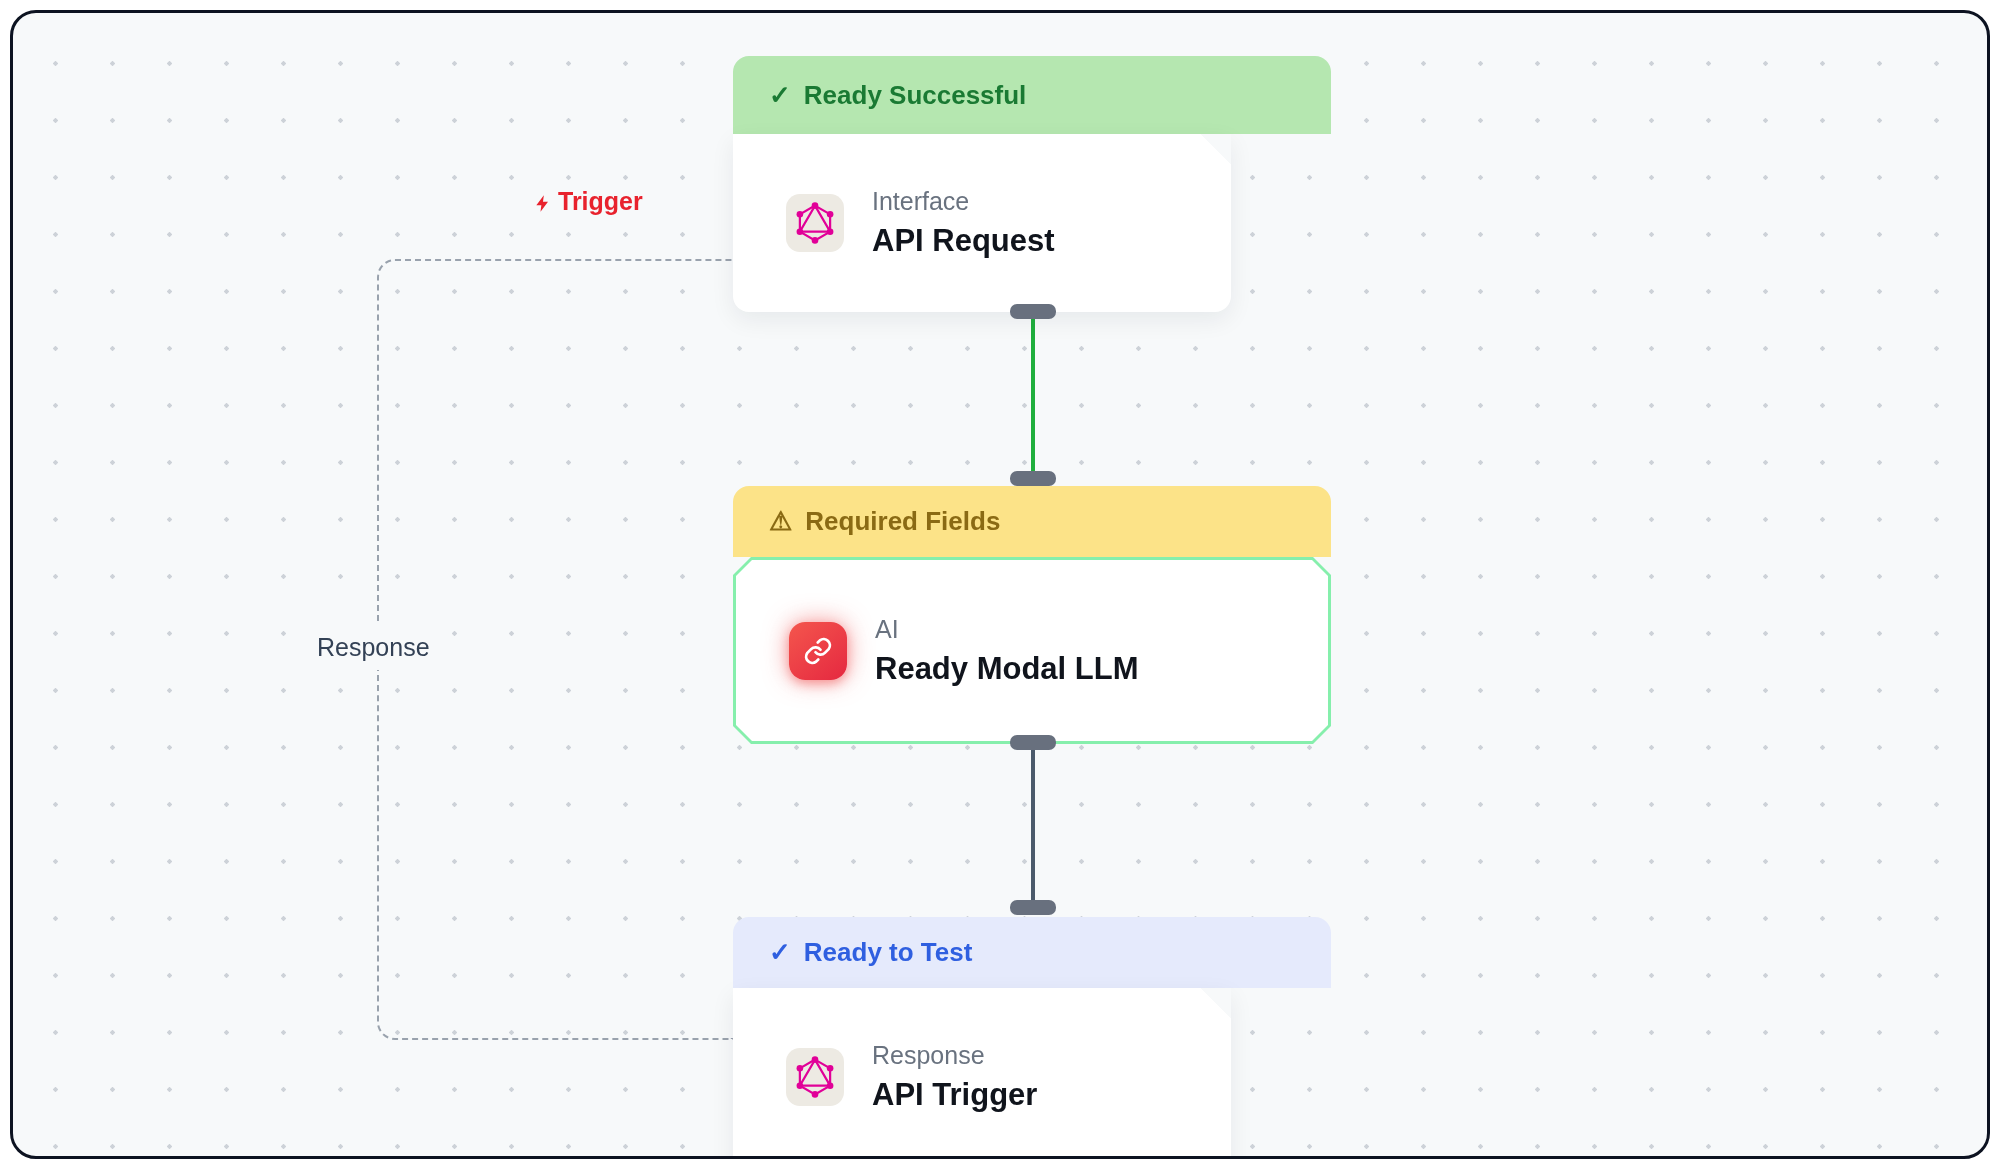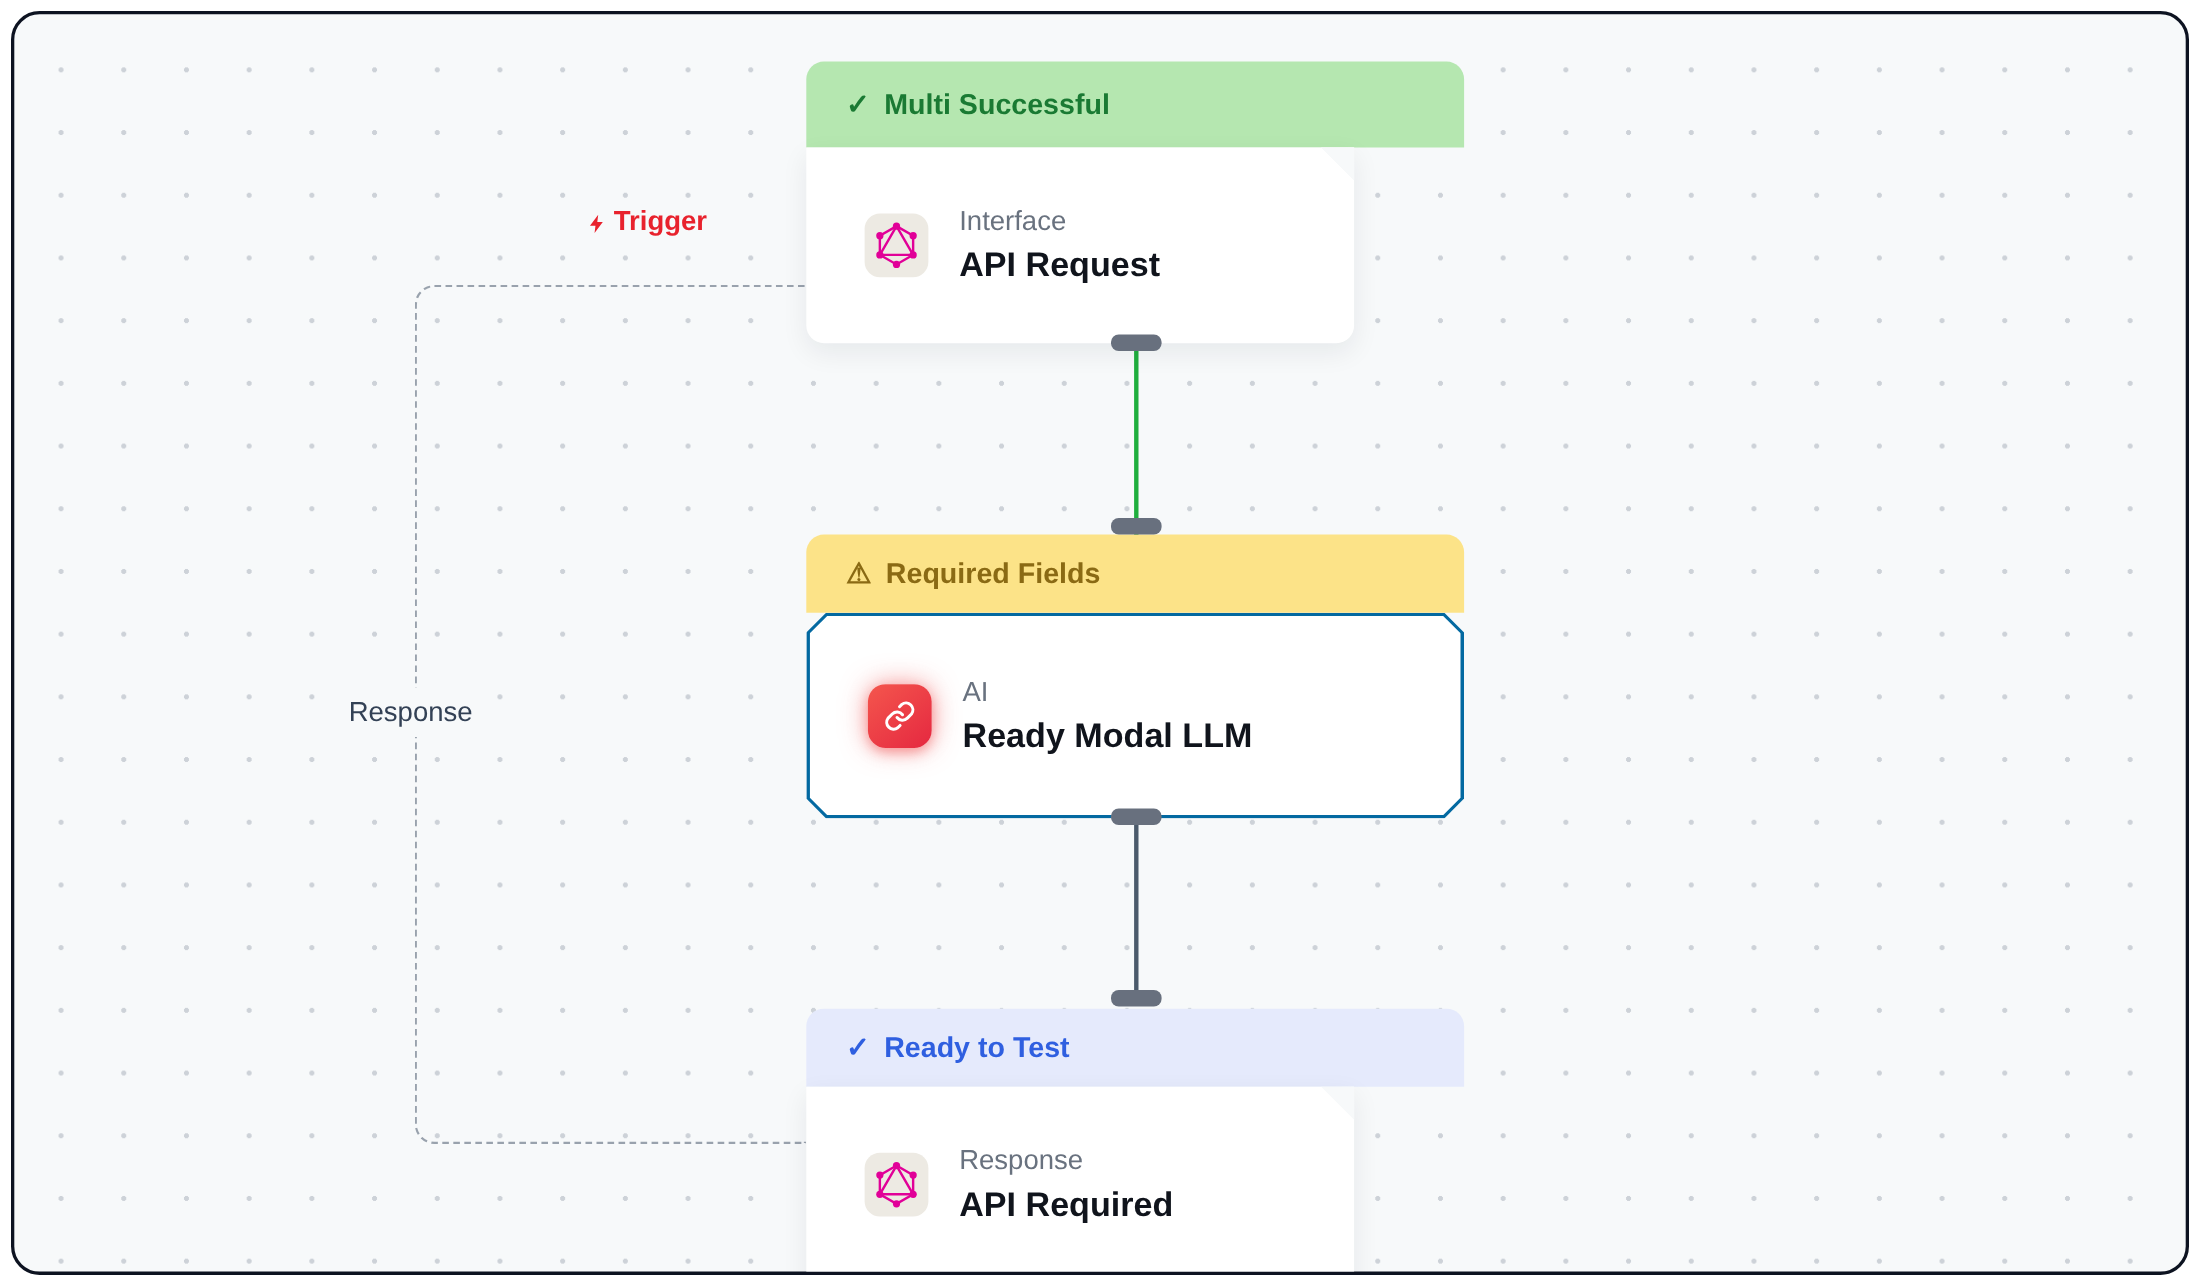--- a/index.html
+++ b/index.html
@@ -68,21 +68,21 @@
   .card-1 { top:121px; height:178px; border-radius:0 0 16px 16px; }
   .card-3 { top:975px; height:205px; border-radius:0 0 16px 16px; }
   .fold {
     position:absolute; top:0; right:0; width:30px; height:30px;
     background:linear-gradient(to bottom left, #f7f9fa 50%, rgba(0,0,0,0) 50.5%);
   }
 
   
   .card2-outer {
     position:absolute; left:720px; top:544px; width:598px; height:187px;
-    background:#0369a1; z-index:2;
+    background:#86efac; z-index:2;
     clip-path:polygon(18px 0, calc(100% - 18px) 0, 100% 18px, 100% calc(100% - 18px),
                       calc(100% - 18px) 100%, 18px 100%, 0 calc(100% - 18px), 0 18px);
     filter:drop-shadow(0 8px 18px rgba(15,23,42,.12));
   }
   .card2-inner {
     position:absolute; inset:3px; background:#ffffff;
     clip-path:polygon(16px 0, calc(100% - 16px) 0, 100% 16px, 100% calc(100% - 16px),
                       calc(100% - 16px) 100%, 16px 100%, 0 calc(100% - 16px), 0 16px);
   }
 
@@ -122,21 +122,21 @@
     <div class="trigger-label">
       <svg viewBox="0 0 24 24" width="20" height="25" aria-hidden="true">
         <path fill="#e8222d" d="M13 2 4 14h6l-1 8 9-12h-6l1-8z"></path>
       </svg>
       <span>Trigger</span>
     </div>
     <div class="response-label">Response</div>
 
     <div class="banner banner-success">
       <span class="status-icon">✓</span>
-      <span>Multi Successful</span>
+      <span>Ready Successful</span>
     </div>
     <div class="card card-1">
       <div class="fold"></div>
       <div class="card-content">
         <div class="icon-tile gql">
           <svg viewBox="0 0 48 48" width="44" height="44" aria-hidden="true">
             <g stroke="#e10098" stroke-width="2.4" fill="none">
               <polygon points="24,5 40.5,14.5 40.5,33.5 24,43 7.5,33.5 7.5,14.5"></polygon>
               <polygon points="24,5 40.5,33.5 7.5,33.5"></polygon>
             </g>
@@ -196,21 +196,21 @@
                 <circle cx="40.5" cy="14.5" r="3.6"></circle>
               <circle cx="40.5" cy="33.5" r="3.6"></circle>
                 <circle cx="24" cy="43" r="3.6"></circle>
               <circle cx="7.5" cy="33.5" r="3.6"></circle>
                 <circle cx="7.5" cy="14.5" r="3.6"></circle>
             </g>
           </svg>
         </div>
         <div class="texts">
           <div class="cat">Response</div>
-          <div class="title">API Required</div>
+          <div class="title">API Trigger</div>
         </div>
       </div>
     </div>
 
     <div class="handle" style="top:291px;"></div>
     <div class="handle" style="top:458px;"></div>
     <div class="handle" style="top:722px;"></div>
     <div class="handle" style="top:887px;"></div>
 
   </div>

